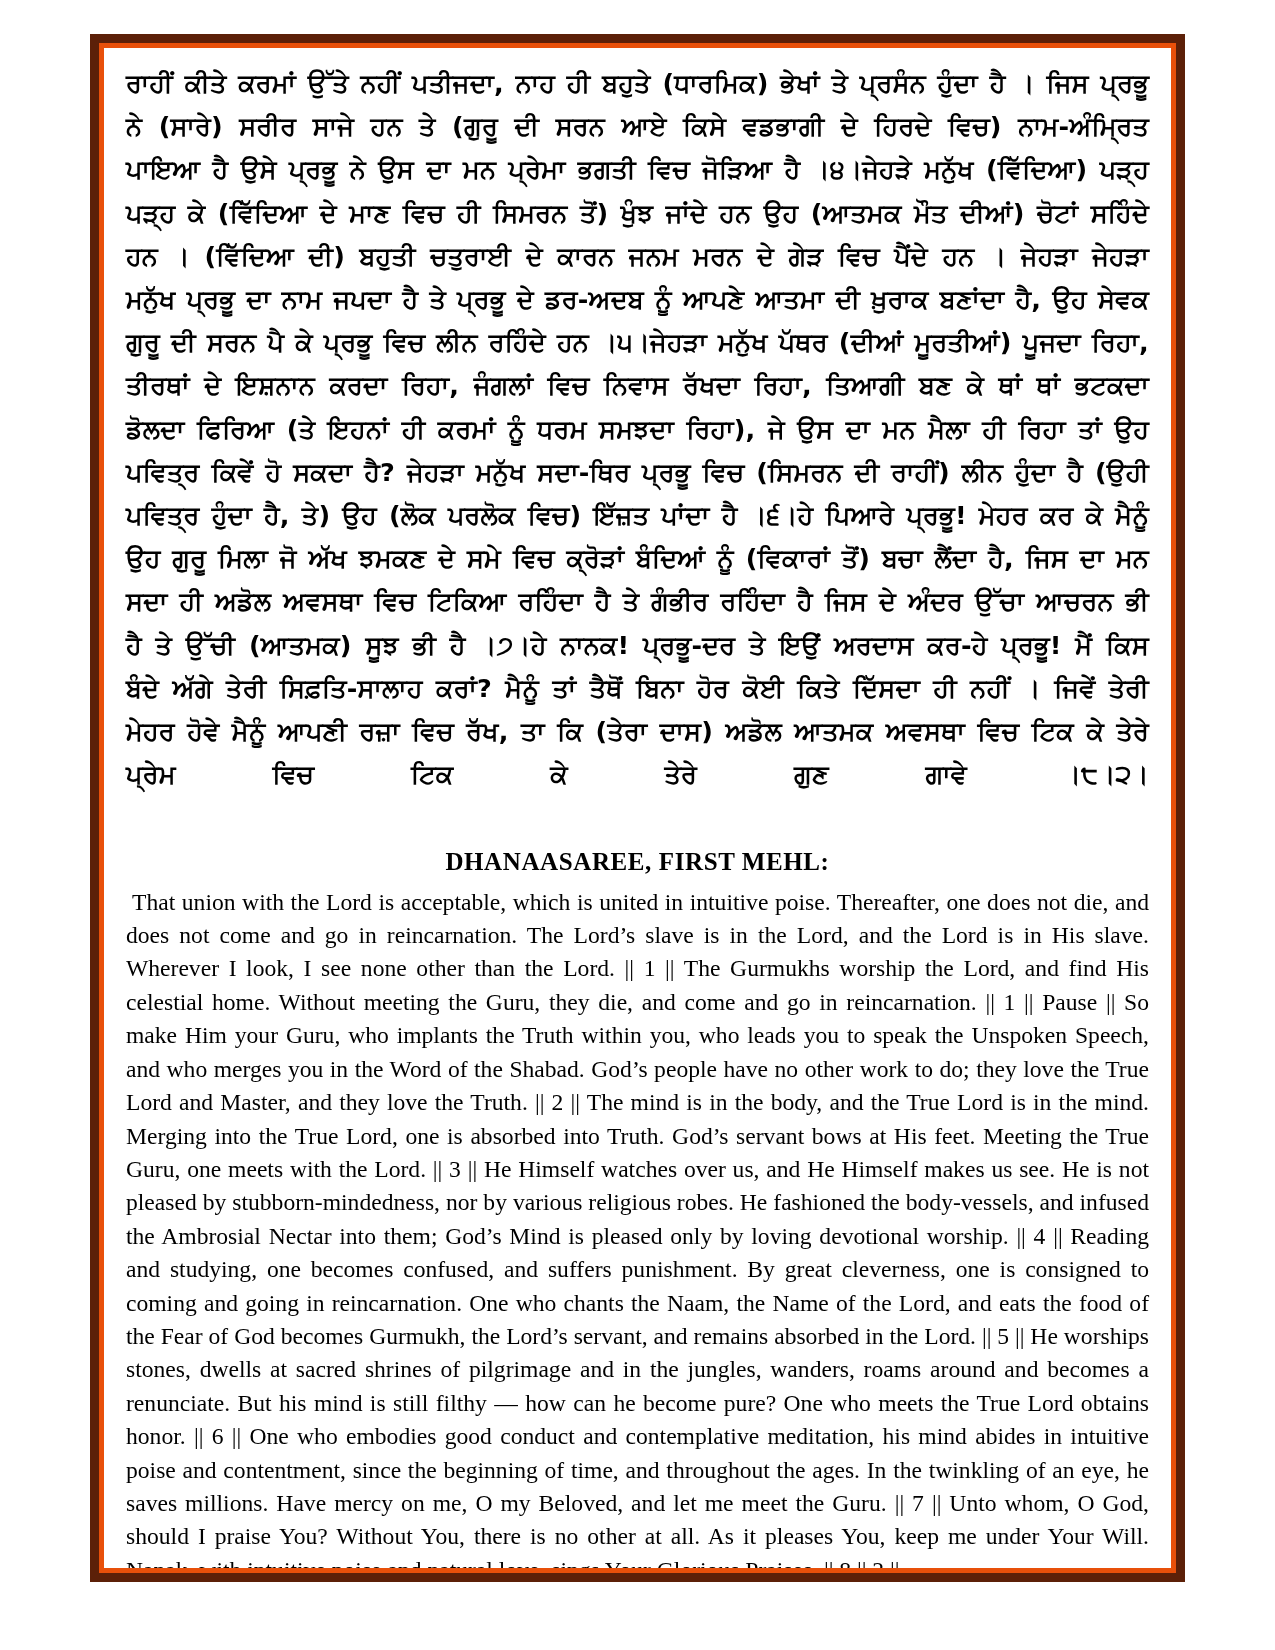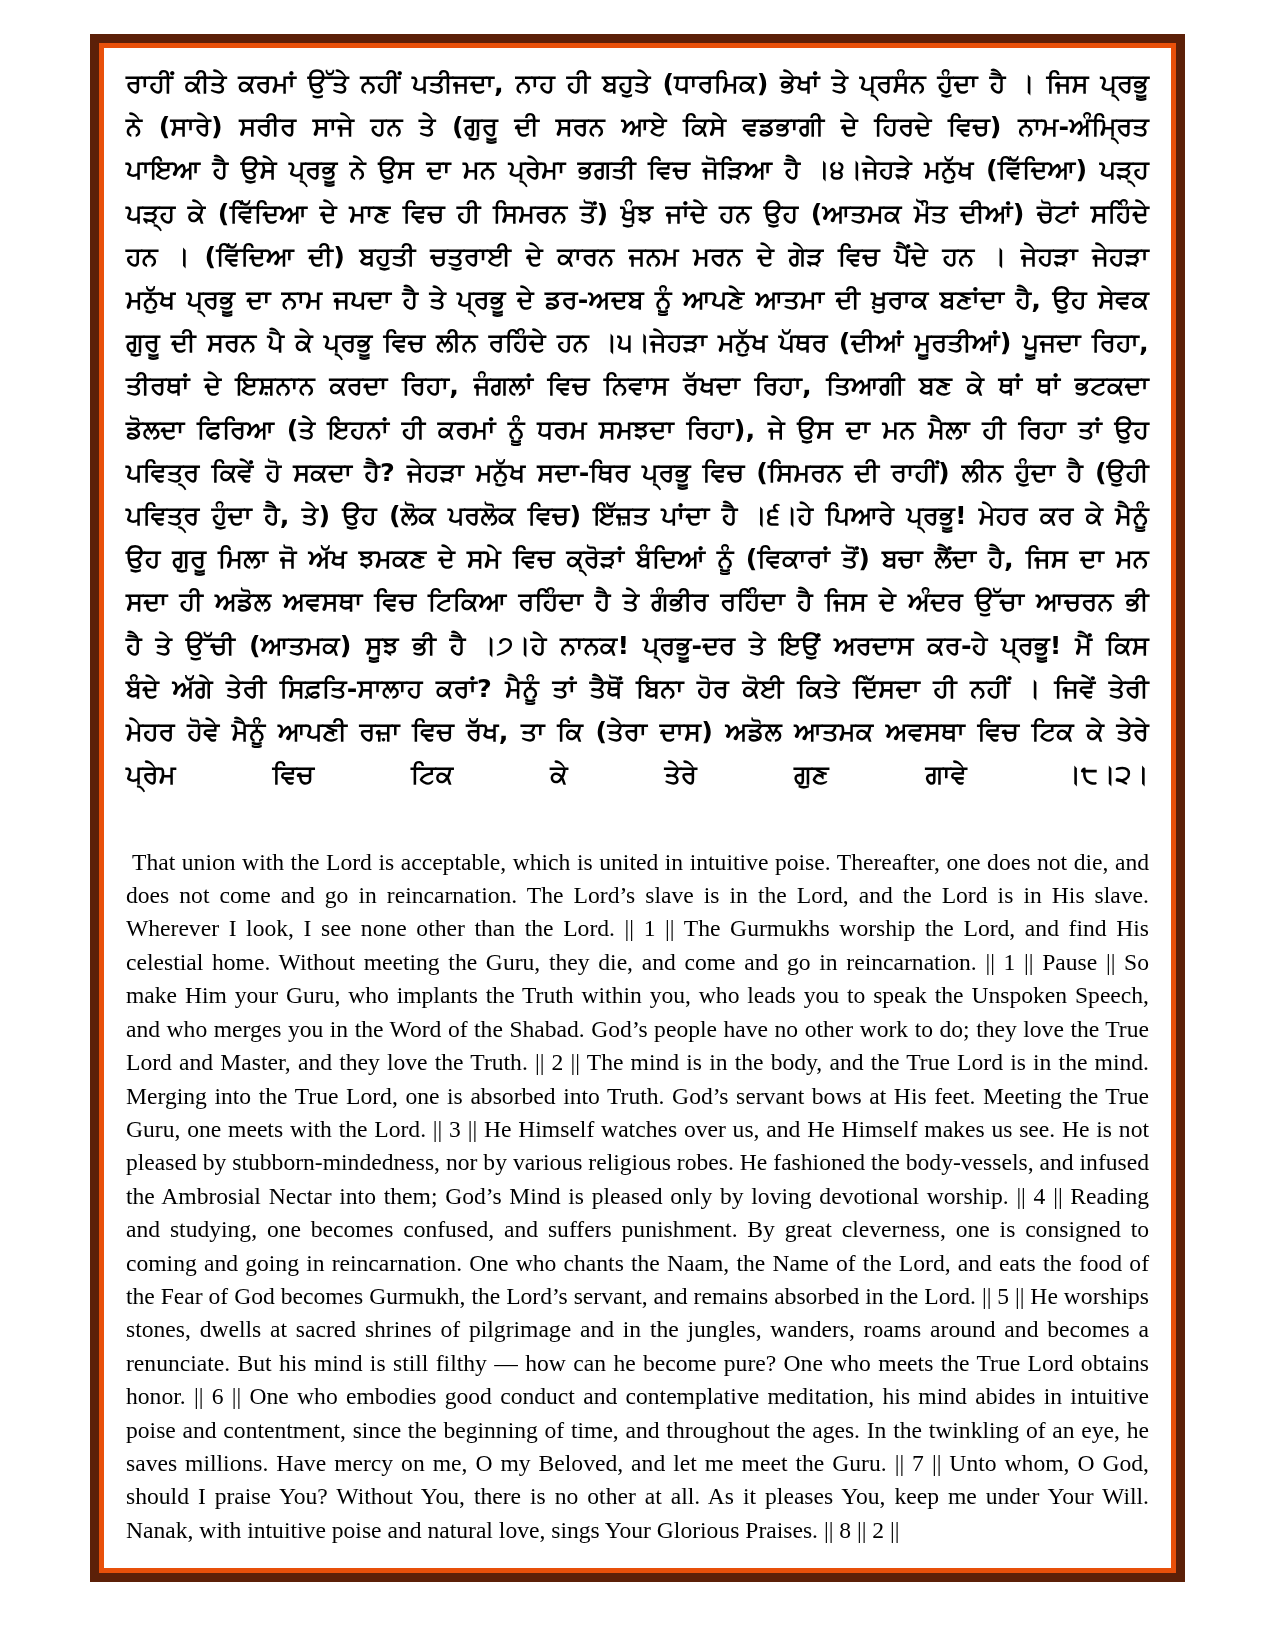--- a/index.html
+++ b/index.html
@@ -114,19 +114,20 @@
 <body>
 
 <div id="page">
   <div id="frame-outer">
     <div id="frame-inner">
       <div id="content">
 
         <p class="gurmukhi">ਰਾਹੀਂ ਕੀਤੇ ਕਰਮਾਂ ਉੱਤੇ ਨਹੀਂ ਪਤੀਜਦਾ, ਨਾਹ ਹੀ ਬਹੁਤੇ (ਧਾਰਮਿਕ) ਭੇਖਾਂ ਤੇ ਪ੍ਰਸੰਨ ਹੁੰਦਾ ਹੈ । ਜਿਸ ਪ੍ਰਭੂ ਨੇ (ਸਾਰੇ) ਸਰੀਰ ਸਾਜੇ ਹਨ ਤੇ (ਗੁਰੂ ਦੀ ਸਰਨ ਆਏ ਕਿਸੇ ਵਡਭਾਗੀ ਦੇ ਹਿਰਦੇ ਵਿਚ) ਨਾਮ-ਅੰਮ੍ਰਿਤ ਪਾਇਆ ਹੈ ਉਸੇ ਪ੍ਰਭੂ ਨੇ ਉਸ ਦਾ ਮਨ ਪ੍ਰੇਮਾ ਭਗਤੀ ਵਿਚ ਜੋੜਿਆ ਹੈ ।੪।ਜੇਹੜੇ ਮਨੁੱਖ (ਵਿੱਦਿਆ) ਪੜ੍ਹ ਪੜ੍ਹ ਕੇ (ਵਿੱਦਿਆ ਦੇ ਮਾਣ ਵਿਚ ਹੀ ਸਿਮਰਨ ਤੋਂ) ਖੁੰਝ ਜਾਂਦੇ ਹਨ ਉਹ (ਆਤਮਕ ਮੌਤ ਦੀਆਂ) ਚੋਟਾਂ ਸਹਿੰਦੇ ਹਨ । (ਵਿੱਦਿਆ ਦੀ) ਬਹੁਤੀ ਚਤੁਰਾਈ ਦੇ ਕਾਰਨ ਜਨਮ ਮਰਨ ਦੇ ਗੇੜ ਵਿਚ ਪੈਂਦੇ ਹਨ । ਜੇਹੜਾ ਜੇਹੜਾ ਮਨੁੱਖ ਪ੍ਰਭੂ ਦਾ ਨਾਮ ਜਪਦਾ ਹੈ ਤੇ ਪ੍ਰਭੂ ਦੇ ਡਰ-ਅਦਬ ਨੂੰ ਆਪਣੇ ਆਤਮਾ ਦੀ ਖ਼ੁਰਾਕ ਬਣਾਂਦਾ ਹੈ, ਉਹ ਸੇਵਕ ਗੁਰੂ ਦੀ ਸਰਨ ਪੈ ਕੇ ਪ੍ਰਭੂ ਵਿਚ ਲੀਨ ਰਹਿੰਦੇ ਹਨ ।੫।ਜੇਹੜਾ ਮਨੁੱਖ ਪੱਥਰ (ਦੀਆਂ ਮੂਰਤੀਆਂ) ਪੂਜਦਾ ਰਿਹਾ, ਤੀਰਥਾਂ ਦੇ ਇਸ਼ਨਾਨ ਕਰਦਾ ਰਿਹਾ, ਜੰਗਲਾਂ ਵਿਚ ਨਿਵਾਸ ਰੱਖਦਾ ਰਿਹਾ, ਤਿਆਗੀ ਬਣ ਕੇ ਥਾਂ ਥਾਂ ਭਟਕਦਾ ਡੋਲਦਾ ਫਿਰਿਆ (ਤੇ ਇਹਨਾਂ ਹੀ ਕਰਮਾਂ ਨੂੰ ਧਰਮ ਸਮਝਦਾ ਰਿਹਾ), ਜੇ ਉਸ ਦਾ ਮਨ ਮੈਲਾ ਹੀ ਰਿਹਾ ਤਾਂ ਉਹ ਪਵਿਤ੍ਰ ਕਿਵੇਂ ਹੋ ਸਕਦਾ ਹੈ? ਜੇਹੜਾ ਮਨੁੱਖ ਸਦਾ-ਥਿਰ ਪ੍ਰਭੂ ਵਿਚ (ਸਿਮਰਨ ਦੀ ਰਾਹੀਂ) ਲੀਨ ਹੁੰਦਾ ਹੈ (ਉਹੀ ਪਵਿਤ੍ਰ ਹੁੰਦਾ ਹੈ, ਤੇ) ਉਹ (ਲੋਕ ਪਰਲੋਕ ਵਿਚ) ਇੱਜ਼ਤ ਪਾਂਦਾ ਹੈ ।੬।ਹੇ ਪਿਆਰੇ ਪ੍ਰਭੂ! ਮੇਹਰ ਕਰ ਕੇ ਮੈਨੂੰ ਉਹ ਗੁਰੂ ਮਿਲਾ ਜੋ ਅੱਖ ਝਮਕਣ ਦੇ ਸਮੇ ਵਿਚ ਕ੍ਰੋੜਾਂ ਬੰਦਿਆਂ ਨੂੰ (ਵਿਕਾਰਾਂ ਤੋਂ) ਬਚਾ ਲੈਂਦਾ ਹੈ, ਜਿਸ ਦਾ ਮਨ ਸਦਾ ਹੀ ਅਡੋਲ ਅਵਸਥਾ ਵਿਚ ਟਿਕਿਆ ਰਹਿੰਦਾ ਹੈ ਤੇ ਗੰਭੀਰ ਰਹਿੰਦਾ ਹੈ ਜਿਸ ਦੇ ਅੰਦਰ ਉੱਚਾ ਆਚਰਨ ਭੀ ਹੈ ਤੇ ਉੱਚੀ (ਆਤਮਕ) ਸੂਝ ਭੀ ਹੈ ।੭।ਹੇ ਨਾਨਕ! ਪ੍ਰਭੂ-ਦਰ ਤੇ ਇਉਂ ਅਰਦਾਸ ਕਰ-ਹੇ ਪ੍ਰਭੂ! ਮੈਂ ਕਿਸ ਬੰਦੇ ਅੱਗੇ ਤੇਰੀ ਸਿਫ਼ਤਿ-ਸਾਲਾਹ ਕਰਾਂ? ਮੈਨੂੰ ਤਾਂ ਤੈਥੋਂ ਬਿਨਾ ਹੋਰ ਕੋਈ ਕਿਤੇ ਦਿੱਸਦਾ ਹੀ ਨਹੀਂ । ਜਿਵੇਂ ਤੇਰੀ ਮੇਹਰ ਹੋਵੇ ਮੈਨੂੰ ਆਪਣੀ ਰਜ਼ਾ ਵਿਚ ਰੱਖ, ਤਾ ਕਿ (ਤੇਰਾ ਦਾਸ) ਅਡੋਲ ਆਤਮਕ ਅਵਸਥਾ ਵਿਚ ਟਿਕ ਕੇ ਤੇਰੇ ਪ੍ਰੇਮ ਵਿਚ ਟਿਕ ਕੇ ਤੇਰੇ ਗੁਣ ਗਾਵੇ ।੮।੨।</p>
 
 
+        <div class="raag-title">DHANAASAREE,  FIRST MEHL:</div>
 
         <p class="translation-body"> That union with the Lord is acceptable, which is united in intuitive poise. Thereafter, one does not die, and does not come and go in reincarnation. The Lord’s slave is in the Lord, and the Lord is in His slave. Wherever I look, I see none other than the Lord.  || 1 ||   The Gurmukhs worship the Lord, and find His celestial home. Without meeting the Guru, they die, and come and go in reincarnation.  || 1 ||  Pause  ||   So make Him your Guru, who implants the Truth within you, who leads you to speak the Unspoken Speech, and who merges you in the Word of the Shabad. God’s people have no other work to do; they love the True Lord and Master, and they love the Truth.  || 2 ||   The mind is in the body, and the True Lord is in the mind. Merging into the True Lord, one is absorbed into Truth. God’s servant bows at His feet. Meeting the True Guru, one meets with the Lord.  || 3 ||   He Himself watches over us, and He Himself makes us see. He is not pleased by stubborn-mindedness, nor by various religious robes. He fashioned the body-vessels, and infused the Ambrosial Nectar into them; God’s Mind is pleased only by loving devotional worship.   || 4 ||    Reading and studying, one becomes confused, and suffers punishment. By great cleverness, one is consigned to coming and going in reincarnation. One who chants the Naam, the Name of the Lord, and eats the food of the Fear of God becomes Gurmukh, the Lord’s servant, and remains absorbed in the Lord.  || 5 ||   He worships stones, dwells at sacred shrines of pilgrimage and in the jungles, wanders, roams around and becomes a renunciate. But his mind is still filthy — how can he become pure? One who meets the True Lord obtains honor.  || 6 ||   One who embodies good conduct and contemplative meditation, his mind abides in intuitive poise and contentment, since the beginning of time, and throughout the ages. In the twinkling of an eye, he saves millions. Have mercy on me, O my Beloved, and let me meet the Guru.  || 7 ||   Unto whom, O God, should I praise You? Without You, there is no other at all. As it pleases You, keep me under Your Will. Nanak, with intuitive poise and natural love, sings Your Glorious Praises.  || 8 || 2 ||</p>
 
       </div>
     </div>
   </div>
 </div>
 
 </body></html>

